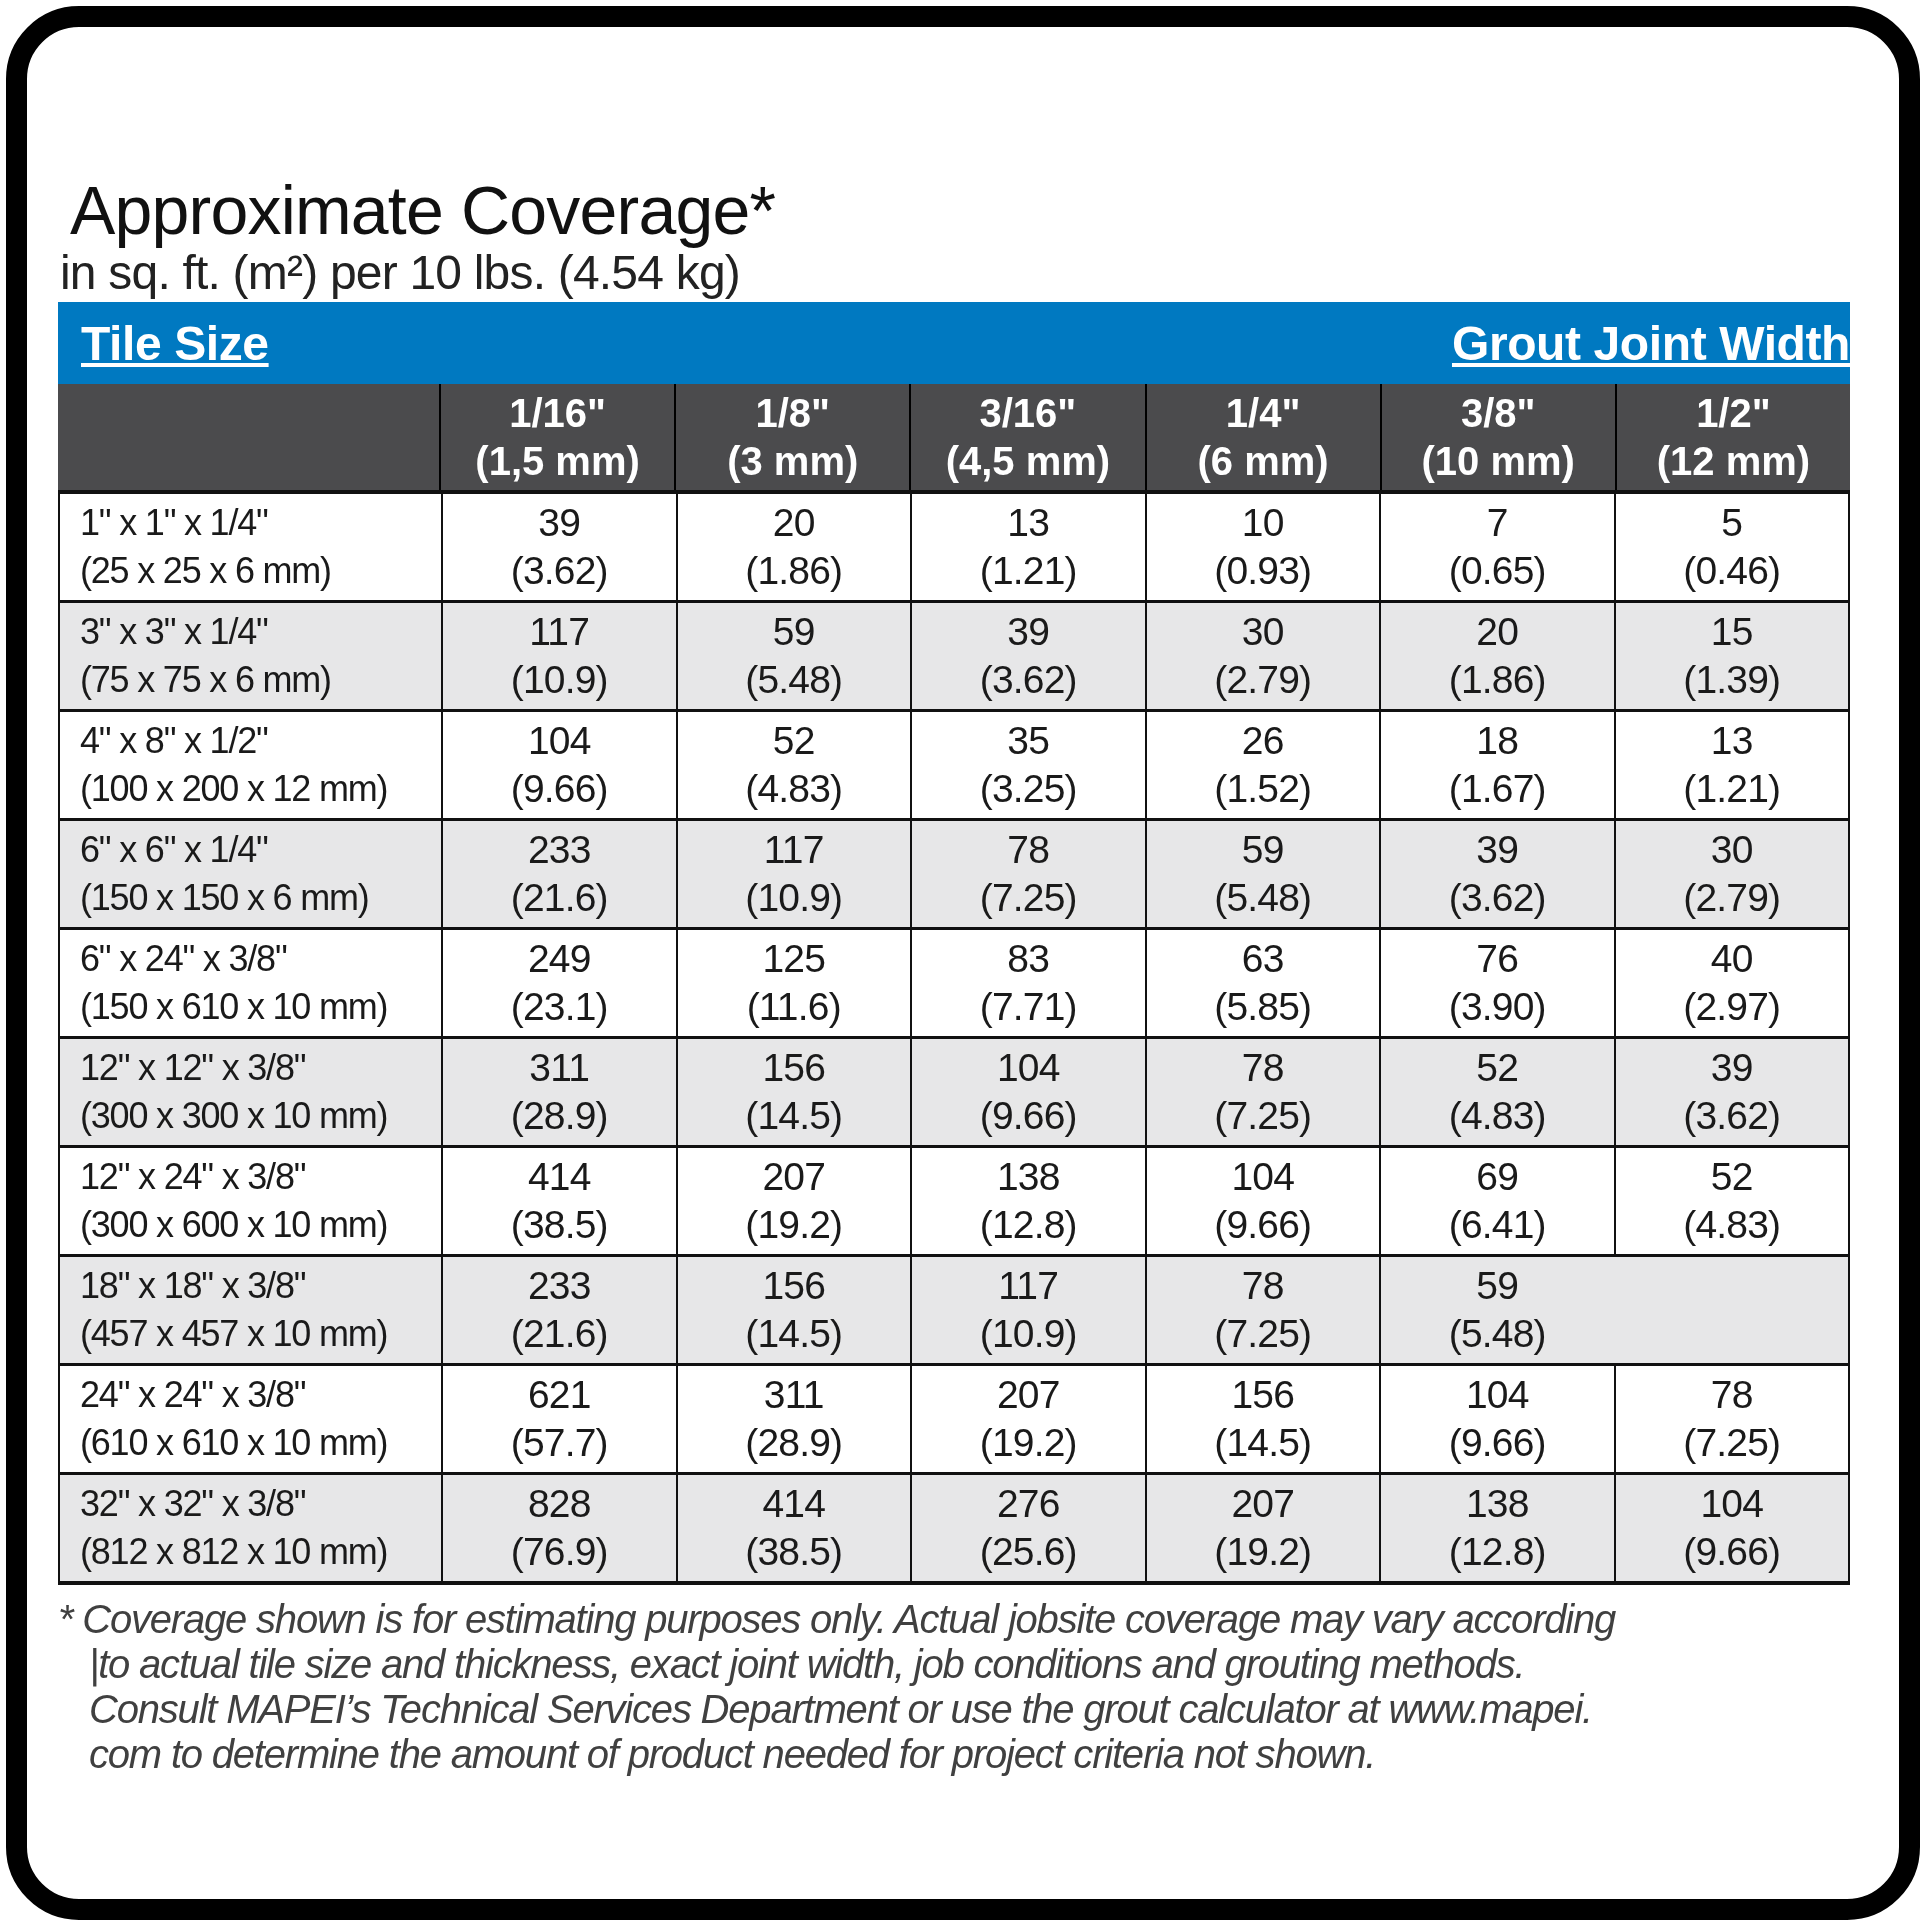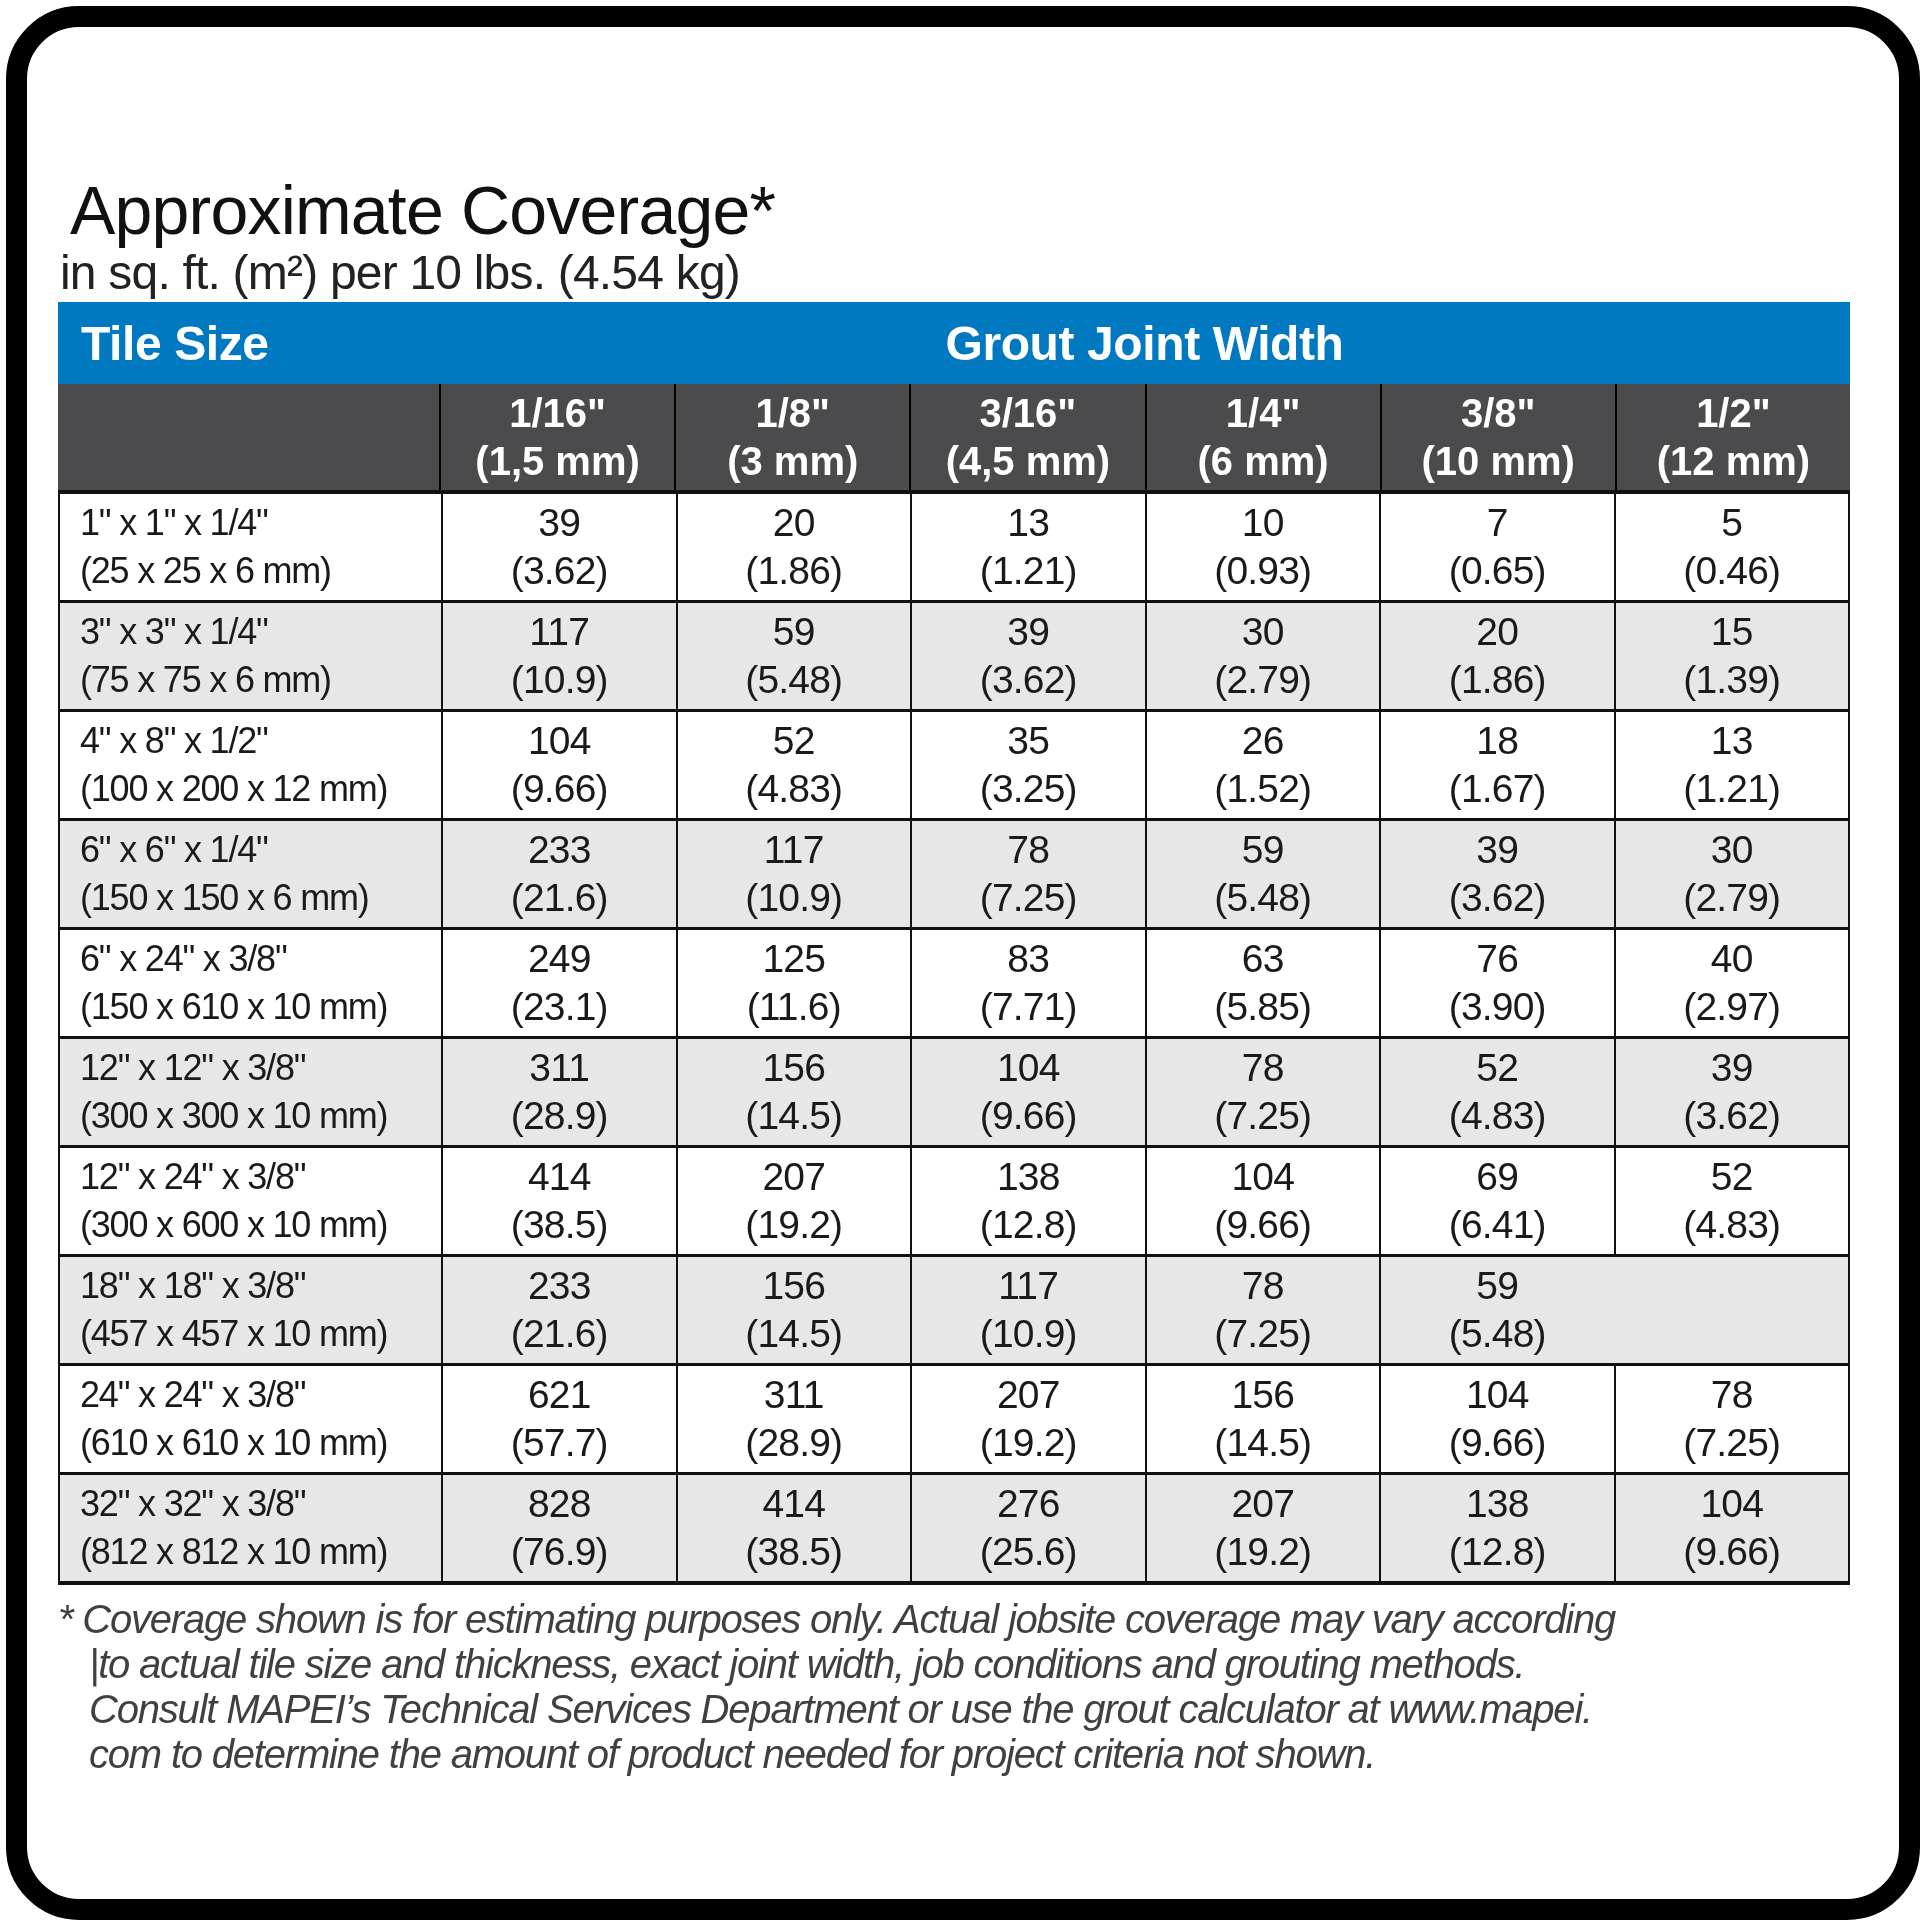--- a/index.html
+++ b/index.html
@@ -20,21 +20,21 @@
     font-size:48px;font-weight:400;color:#222;letter-spacing:-0.8px;
   }
   .coverage-table{
     position:absolute;left:58px;top:302px;width:1792px;
   }
   .blue-row{
     display:flex;align-items:center;height:82px;color:#fff;
     font-weight:700;font-size:48px;letter-spacing:-0.4px;
   }
   .blue-left{width:381px;padding-left:23px;box-sizing:border-box;}
-  .blue-right{flex:1;text-align:center;}
+  .blue-right{flex:1;text-align:right;}
   .dark-row{
     display:grid;grid-template-columns:381px repeat(6,1fr);
     height:106px;color:#fff;font-weight:700;font-size:40px;
   }
   .dark-cell{
     display:flex;flex-direction:column;justify-content:center;
     text-align:center;line-height:48px;border-left:2.3px solid #000;
   }
   .dark-cell:first-child{border-left:none;}
   .tbody{border-top:4.6px solid #111;border-bottom:1.5px solid #111;}
@@ -63,21 +63,21 @@
 </head>
 <body>
 
 <div class="frame"></div>
 
 <div class="page-title">Approximate Coverage*</div>
 <div class="page-subtitle">in sq. ft. (m²) per 10 lbs. (4.54 kg)</div>
 
 <div class="coverage-table">
 
-  <div class="blue-row" style="background: rgb(0, 121, 193);">
+  <div class="blue-row" style="background: rgb(0, 121, 193); text-decoration: underline;">
     <div class="blue-left">Tile Size</div>
     <div class="blue-right">Grout Joint Width</div>
   </div>
 
   <div class="dark-row" style="background: rgb(75, 75, 77);">
     <div class="dark-cell"></div>
     <div class="dark-cell">
       <div>1/16"</div>
       <div>(1,5 mm)</div>
     </div>

